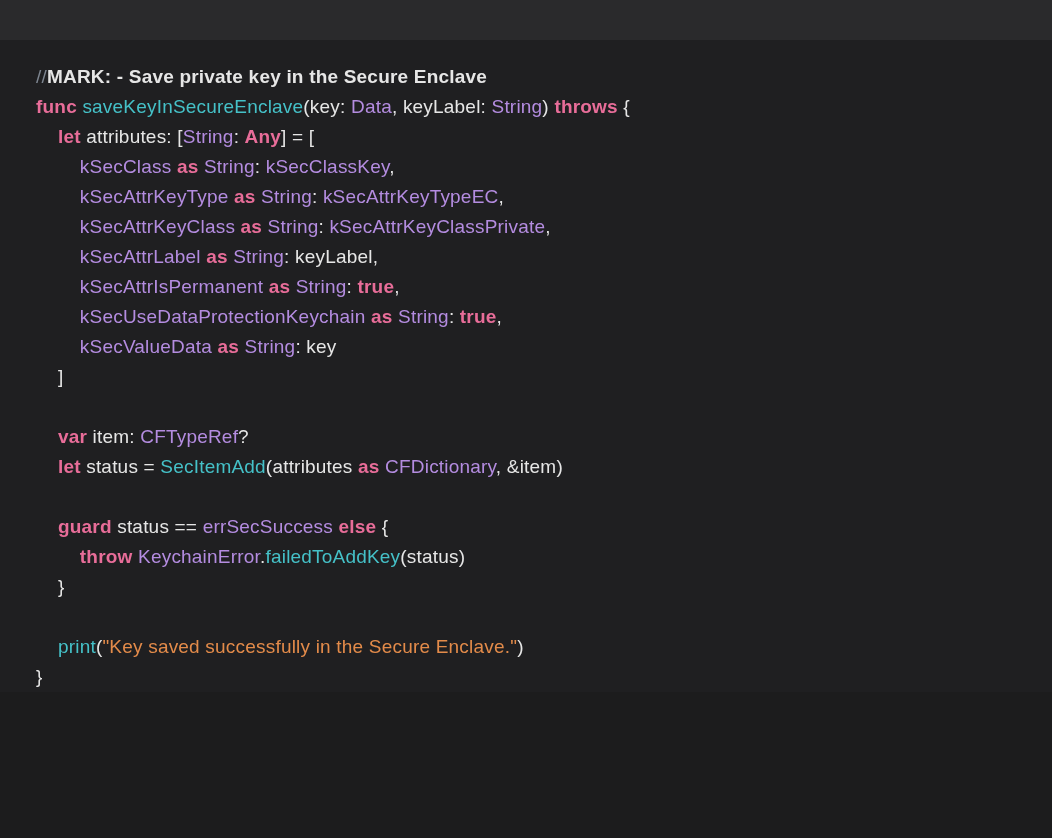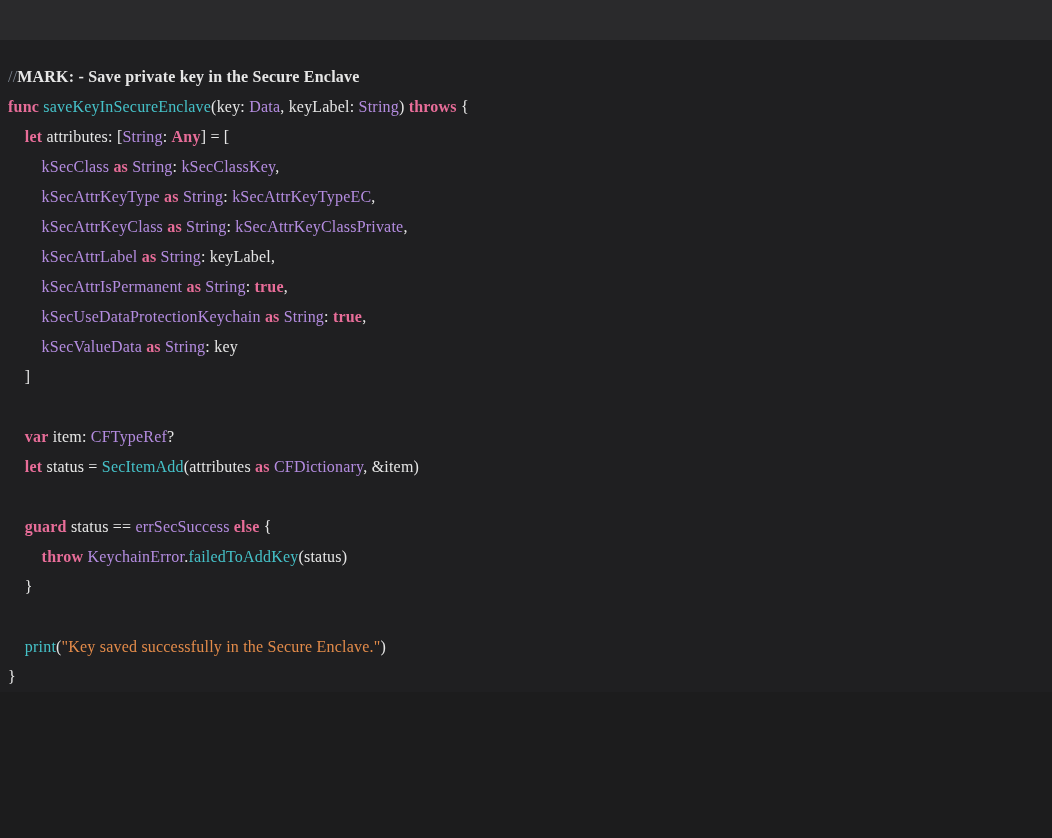--- a/index.html
+++ b/index.html
@@ -10,23 +10,23 @@
   background: #1c1c1d;
   overflow: hidden;
 }
 .topbar {
   width: 100%;
   height: 40px;
   background: #2a2a2c;
 }
 pre.code {
   margin: 0;
-  padding: 22px 24px 0 8px;
-  font-family: Liberation Serif, serif;
-  font-size: 16px;
+  padding: 22px 24px 0 36px;
+  font-family: Liberation Sans, sans-serif;
+  font-size: 19px;
   line-height: 30px;
   background: #1f1f21;
   color: #e6e6e6;
   white-space: pre;
   letter-spacing: 0.2px;
   font-weight: 500;
 }
 .cmt { color: #7d8590; }
 .cmt .mark { color: #e6e6e6; font-weight: 700; }
 .kw   { color: #e86d99; font-weight: 600; }

